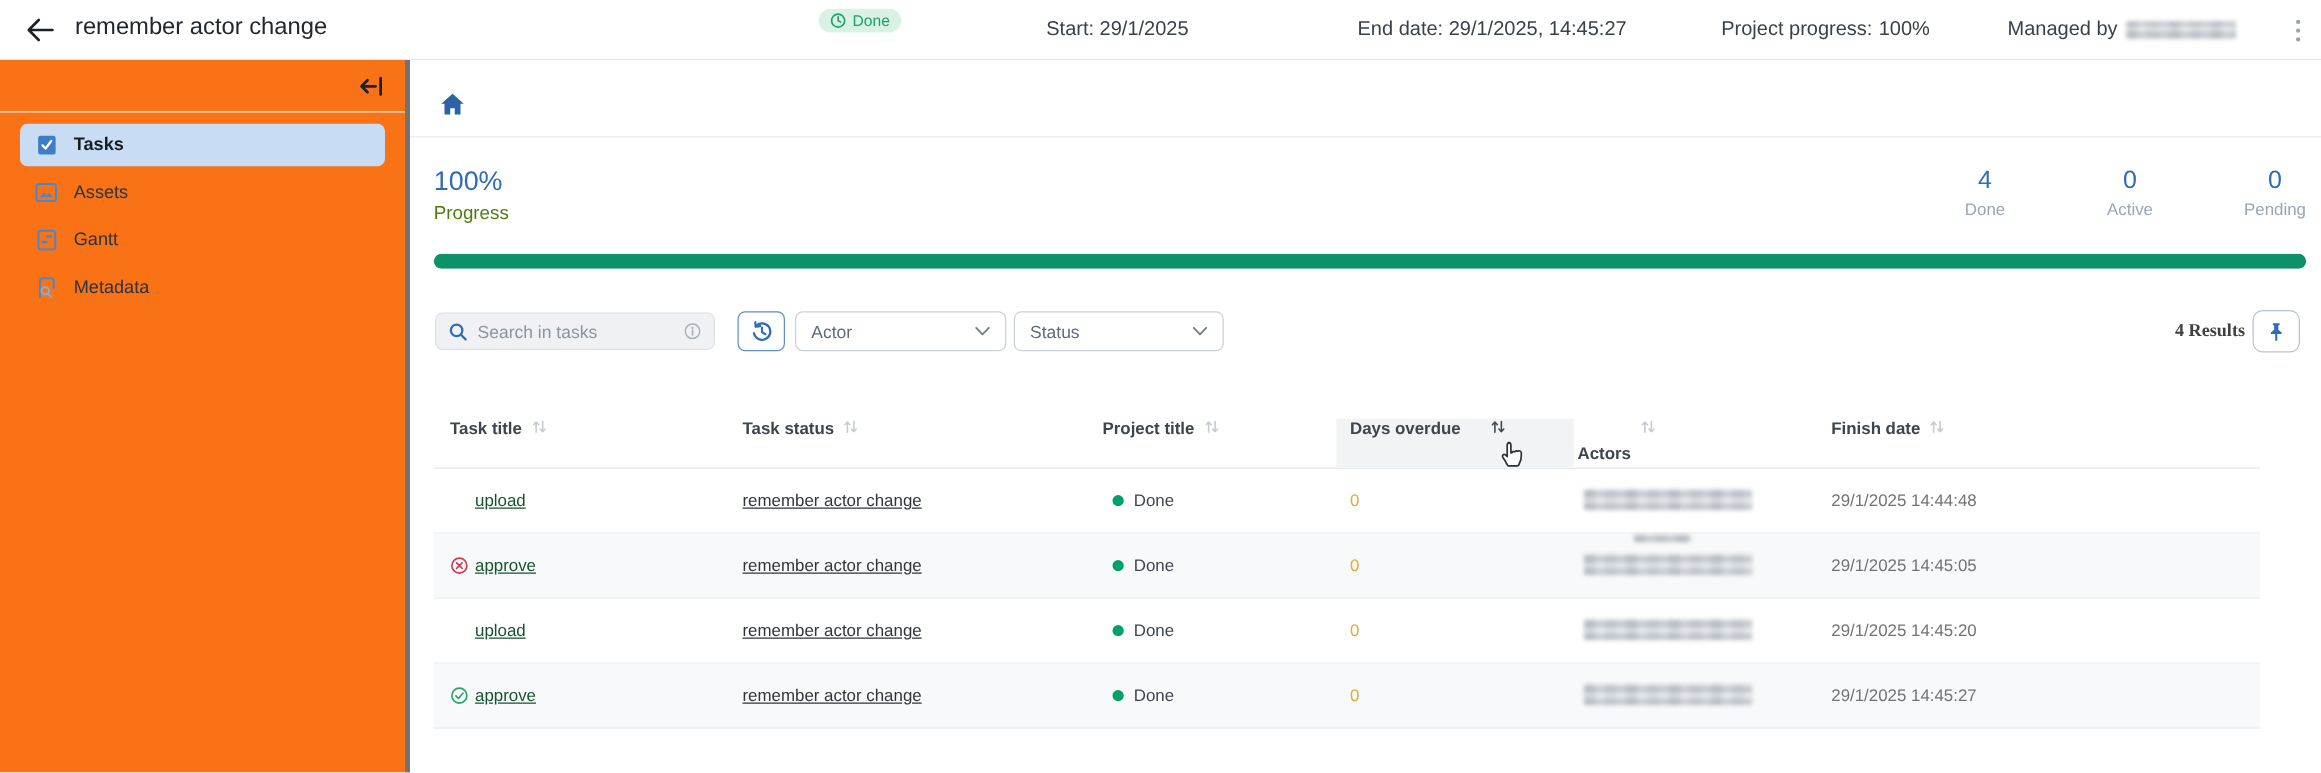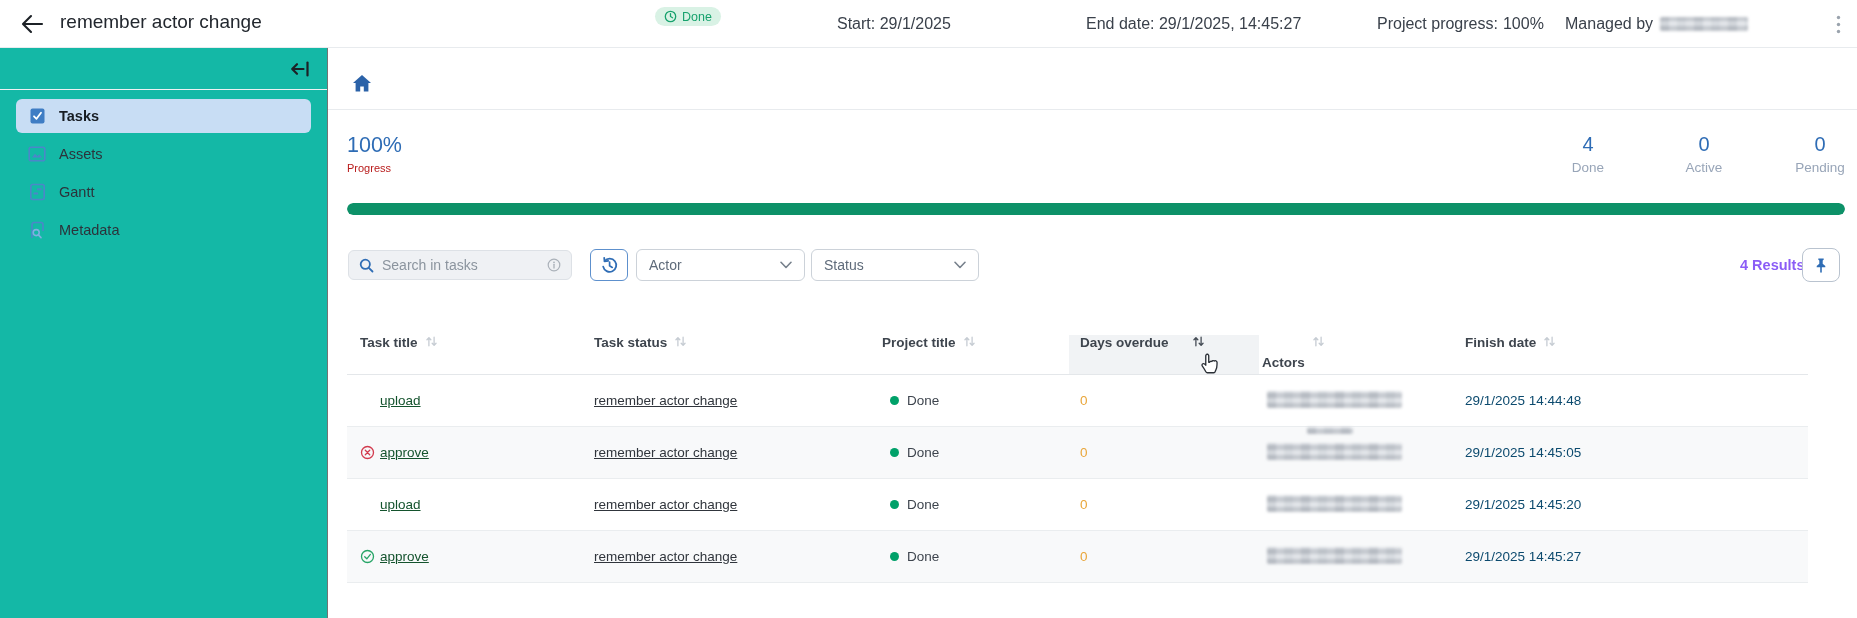--- a/index.html
+++ b/index.html
@@ -9,81 +9,81 @@
   
   .topbar { position:absolute; left:0; top:0; width:1857px; height:48px; background:#fff; border-bottom:1px solid #e8ebee; }
   .back-btn { position:absolute; left:20px; top:13px; width:24px; height:22px; cursor:pointer; }
   .app-title { position:absolute; left:60px; top:11px; font-size:19px; color:#22272e; font-weight:400; white-space:nowrap; }
   .badge { position:absolute; left:655px; top:7px; height:19px; display:flex; align-items:center; gap:5px; padding:0 9px; border-radius:10px; background:#d9f2e5; color:#17a26d; font-size:12.5px; }
   .meta { position:absolute; top:15px; font-size:16px; color:#3a414b; white-space:nowrap; }
   .meta-start { left:837px; }
   .meta-end { left:1086px; }
   .meta-progress { left:1377px; }
   .meta-progress b { font-weight:400; margin-left:5px; }
-  .meta-managed { left:1565px; display:flex; align-items:center; }
+  .meta-managed { left:1606px; display:flex; align-items:center; }
   .kebab { position:absolute; left:1836px; top:15px; width:8px; height:18px; cursor:pointer; }
 
   .blur-block { display:inline-block; border-radius:2px;
     background:
       repeating-linear-gradient(0deg, rgba(178,183,190,.6) 0 5px, rgba(228,231,235,.6) 5px 10px),
       repeating-linear-gradient(90deg, #b9bec5 0 9px, #e5e8ec 9px 17px, #c9ced4 17px 26px, #e0e3e7 26px 34px);
     filter: blur(1.6px);
   }
   .managed-blur { width:88px; height:14px; margin-left:7px; }
 
   
-  .sidebar { position:absolute; left:0; top:48px; width:328px; height:570px; background:#14b8a6; border-right:1px solid #737373; }
+  .sidebar { position:absolute; left:0; top:48px; width:328px; height:570px; background:#f97316; border-right:4px solid #737373; }
   .sidebar-head { height:42px; border-bottom:1px solid #eef1f3; position:relative; }
   .collapse-btn { position:absolute; right:16px; top:11px; width:22px; height:20px; cursor:pointer; }
   .nav { padding:9px 16px 0 16px; }
   .nav-item { height:34px; margin-bottom:4px; display:flex; align-items:center; gap:13px; padding-left:12px; border-radius:6px; font-size:14.5px; color:#2c333b; cursor:pointer; }
   .nav-item.active { background:#c8ddf4; }
   .nav-item.active .nav-label { font-weight:700; color:#171c22; }
   .nav-icon { width:18px; height:18px; display:flex; align-items:center; justify-content:center; }
 
   
   .main { position:absolute; left:328px; top:48px; width:1529px; height:570px; }
   .crumb-bar { position:absolute; left:0; top:0; width:100%; height:62px; border-bottom:1px solid #e8ebee; }
   .home-btn { position:absolute; left:24px; top:26px; width:20px; height:19px; cursor:pointer; }
 
   .pct { position:absolute; left:19px; top:85px; font-size:21.5px; color:#2e6cb5; }
-  .pct-label { position:absolute; left:19px; top:114px; font-size:11px; color:#b91c1c; }
+  .pct-label { position:absolute; left:19px; top:114px; font-size:15px; color:#4d7c0f; }
   .stat { position:absolute; top:85px; width:68px; text-align:center; }
   .stat .num { font-size:20px; color:#2e6cb5; }
   .stat .lbl { margin-top:4px; font-size:13.5px; color:#98a5b8; }
   .stat-done { left:1226px; } .stat-active { left:1342px; } .stat-pending { left:1458px; }
 
   .progress-track { position:absolute; left:19px; top:155px; width:1498px; height:12px; border-radius:6px; background:#e7ece9; overflow:hidden; }
   .progress-fill { height:100%; width:100%; border-radius:6px; background:#0d9168; }
 
   
   .search-box { position:absolute; left:20px; top:202px; width:224px; height:30px; background:#eff1f4; border:1px solid #dde1e6; border-radius:6px; display:flex; align-items:center; padding:0 10px; gap:8px; }
   .search-box input { flex:1; border:none; outline:none; background:transparent; font-family:inherit; font-size:14px; color:#3e454e; min-width:0; }
   .search-box input::placeholder { color:#8b949e; }
   .history-btn { position:absolute; left:262px; top:201px; width:38px; height:32px; background:#fff; border:1px solid #5d90cd; border-radius:6px; display:flex; align-items:center; justify-content:center; cursor:pointer; }
   .select { position:absolute; top:201px; height:32px; background:#fff; border:1px solid #ccd2d9; border-radius:6px; display:flex; align-items:center; justify-content:space-between; padding:0 12px; font-size:14px; color:#5f6b7a; cursor:pointer; }
   .select-actor { left:308px; width:169px; }
   .select-status { left:483px; width:168px; }
-  .results-label { position:absolute; left:1412px; top:209px; font-size:14.5px; font-weight:700; color:#8b5cf6; }
+  .results-label { position:absolute; left:1412px; top:209px; font-size:14.5px; font-weight:700; color:#404040;font-family:Liberation Serif, serif; }
   .pin-btn { position:absolute; left:1474px; top:200px; width:38px; height:34px; background:#fff; border:1px solid #b9c3cf; border-radius:8px; display:flex; align-items:center; justify-content:center; cursor:pointer; }
 
   
   .task-table { position:absolute; left:19px; top:287px; width:1461px; }
   .t-row { display:grid; grid-template-columns:247px 288px 187px 190px 196px minmax(0,1fr); align-items:center; }
   .t-head { height:40px; border-bottom:1px solid #e4e7ea; font-size:13.5px; font-weight:700; color:#3e454e; }
   .t-head .cell { display:flex; align-items:flex-start; height:100%; }
   .sort-icon { margin-left:7px; color:#c6ccd3; display:inline-flex; }
   .cell.hovered { background:#f1f3f5;gap:16px; }
   .cell.hovered .sort-icon { color:#454c55; }
   .t-body .t-row { height:52px; border-bottom:1px solid #eaedef; font-size:13.5px; }
   .t-body .t-row.alt { background:#f8f9fa; }
   .c1 { padding-left:13px; display:flex; align-items:center; }
   .row-icon { width:20px; display:inline-flex; align-items:center; }
   .c2 { padding-left:0; } .c3 { padding-left:8px; display:flex; align-items:center; gap:8px; }
-  .c4 { padding-left:11px; } .c5 { padding-left:8px; position:relative; } .c6 { padding-left:10px; color:#0c4a6e; }
+  .c4 { padding-left:11px; } .c5 { padding-left:8px; position:relative; } .c6 { padding-left:10px; color:#737373; }
   .task-link { color:#14532d; text-decoration:underline; cursor:pointer; }
   .project-link { color:#30353c; text-decoration:underline; cursor:pointer; }
   .status-dot { width:9px; height:9px; border-radius:50%; background:#00a169; }
   .overdue-val { color:#e9a63a; }
   .actor-blur { width:135px; height:17px; }
   .actor-frag { position:absolute; left:48px; top:36px; width:46px; height:7px; }
 
   .cursor { position:absolute; left:870px; top:303px; width:23px; height:28px; pointer-events:none; z-index:5; }
 </style>
 </head>

